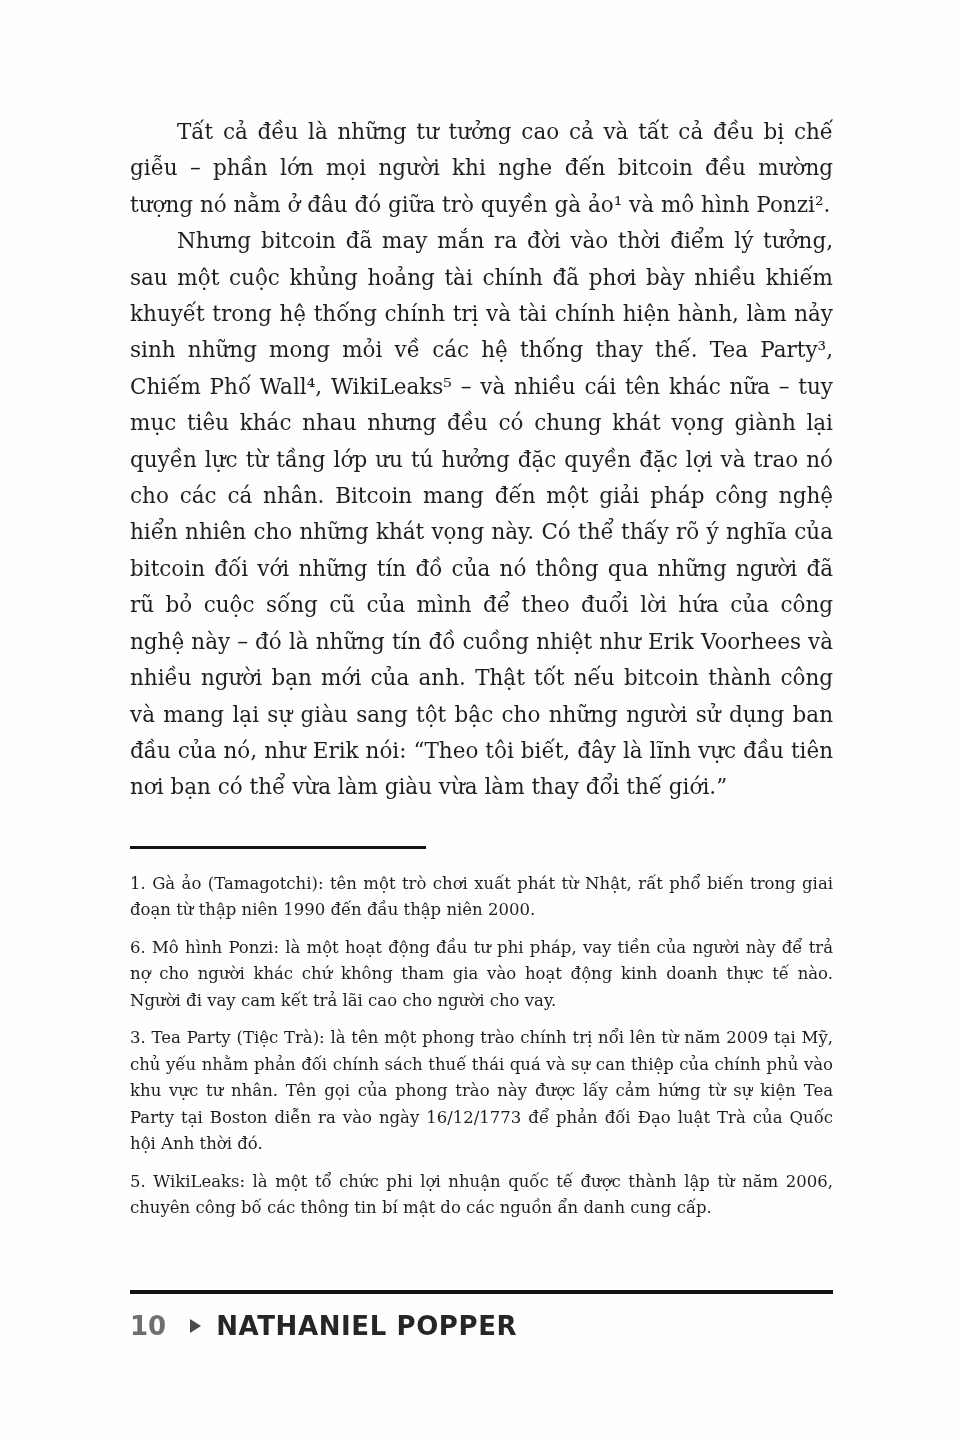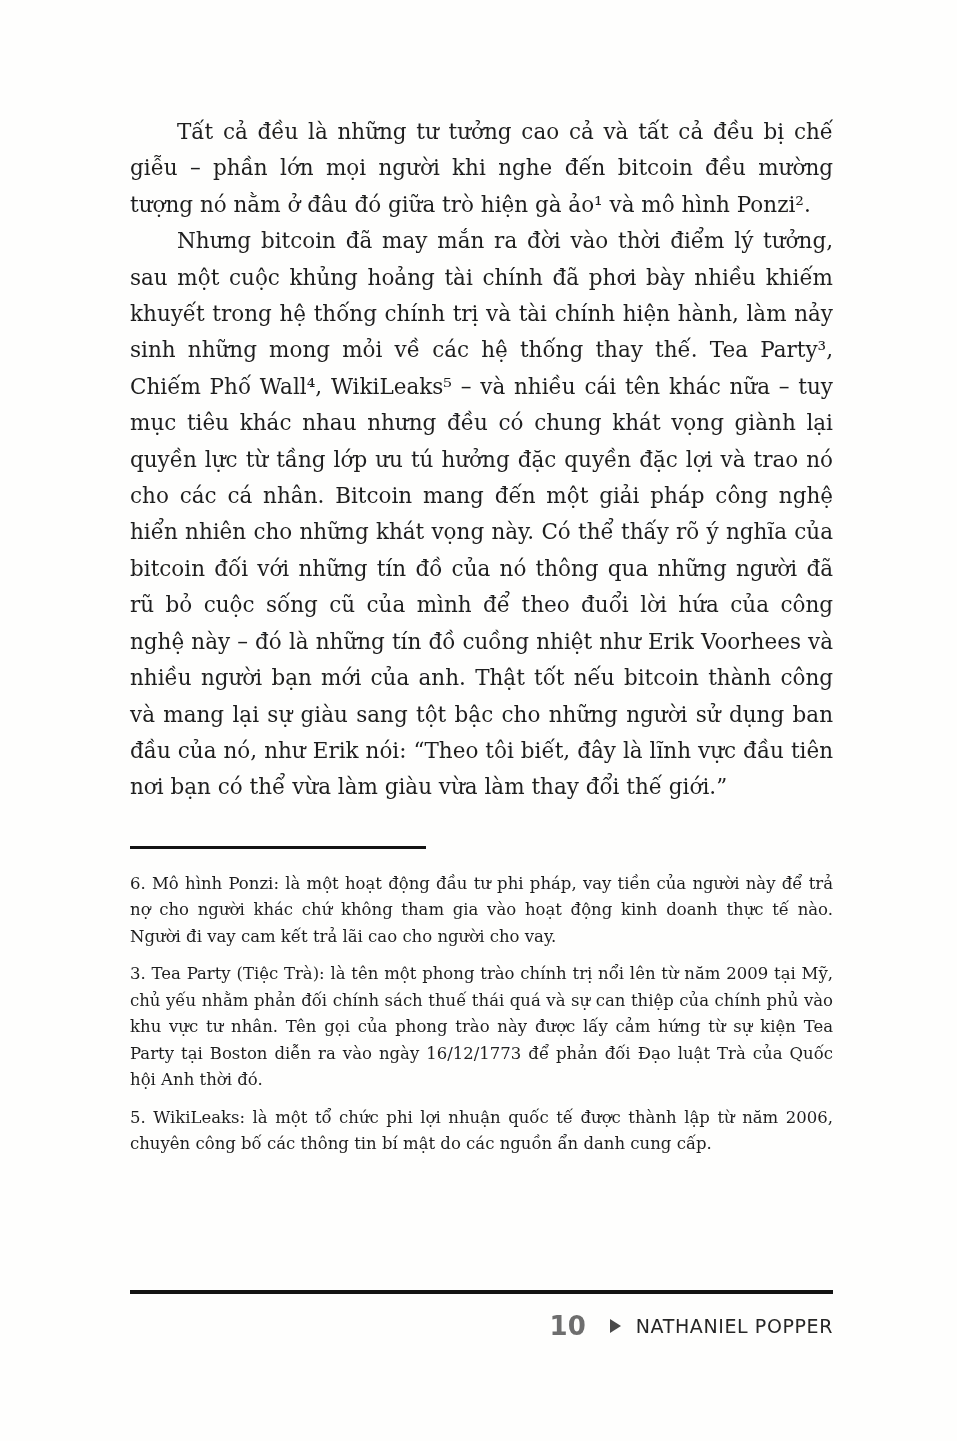--- a/index.html
+++ b/index.html
@@ -60,57 +60,57 @@
   }
   .page-footer {
     position: absolute;
     left: 130px;
     top: 1308px;
     width: 703px;
     height: 36px;
     display: flex;
     align-items: center;
     font-family: "DejaVu Sans", "Liberation Sans", sans-serif;
-    justify-content: flex-end;
   }
   .pagenum {
     font-size: 26px;
     font-weight: bold;
     color: #6e6e6e;
   }
   .arrow {
     width: 0;
     height: 0;
     border-left: 11px solid #4a4a4a;
     border-top: 7.5px solid transparent;
     border-bottom: 7.5px solid transparent;
     margin: 0 15px 0 24px;
   }
   .author {
-    font-size: 19px;
-    font-weight: normal;
+    font-size: 26px;
+    font-weight: bold;
     color: #262626;
     letter-spacing: 0.6px;
   }
 </style>
 </head>
 <body>
 
 <div class="page">
 
   <div class="content">
 
     <div>
-      <p class="para">Tất cả đều là những tư tưởng cao cả và tất cả đều bị chế giễu – phần lớn mọi người khi nghe đến bitcoin đều mường tượng nó nằm ở đâu đó giữa trò hiện gà ảo¹ và mô hình Ponzi².</p>
+      <p class="para">Tất cả đều là những tư tưởng cao cả và tất cả đều bị chế giễu – phần lớn mọi người khi nghe đến bitcoin đều mường tượng nó nằm ở đâu đó giữa trò quyền gà ảo¹ và mô hình Ponzi².</p>
       <p class="para">Nhưng bitcoin đã may mắn ra đời vào thời điểm lý tưởng, sau một cuộc khủng hoảng tài chính đã phơi bày nhiều khiếm khuyết trong hệ thống chính trị và tài chính hiện hành, làm nảy sinh những mong mỏi về các hệ thống thay thế. Tea Party³, Chiếm Phố Wall⁴, WikiLeaks⁵ – và nhiều cái tên khác nữa – tuy mục tiêu khác nhau nhưng đều có chung khát vọng giành lại quyền lực từ tầng lớp ưu tú hưởng đặc quyền đặc lợi và trao nó cho các cá nhân. Bitcoin mang đến một giải pháp công nghệ hiển nhiên cho những khát vọng này. Có thể thấy rõ ý nghĩa của bitcoin đối với những tín đồ của nó thông qua những người đã rũ bỏ cuộc sống cũ của mình để theo đuổi lời hứa của công nghệ này – đó là những tín đồ cuồng nhiệt như Erik Voorhees và nhiều người bạn mới của anh. Thật tốt nếu bitcoin thành công và mang lại sự giàu sang tột bậc cho những người sử dụng ban đầu của nó, như Erik nói: “Theo tôi biết, đây là lĩnh vực đầu tiên nơi bạn có thể vừa làm giàu vừa làm thay đổi thế giới.”</p>
     </div>
 
     <div class="fn-sep"></div>
 
     <div class="footnotes">
+      <p class="footnote">1. Gà ảo (Tamagotchi): tên một trò chơi xuất phát từ Nhật, rất phổ biến trong giai đoạn từ thập niên 1990 đến đầu thập niên 2000.</p>
       <p class="footnote">6. Mô hình Ponzi: là một hoạt động đầu tư phi pháp, vay tiền của người này để trả nợ cho người khác chứ không tham gia vào hoạt động kinh doanh thực tế nào. Người đi vay cam kết trả lãi cao cho người cho vay.</p>
       <p class="footnote">3. Tea Party (Tiệc Trà): là tên một phong trào chính trị nổi lên từ năm 2009 tại Mỹ, chủ yếu nhằm phản đối chính sách thuế thái quá và sự can thiệp của chính phủ vào khu vực tư nhân. Tên gọi của phong trào này được lấy cảm hứng từ sự kiện Tea Party tại Boston diễn ra vào ngày 16/12/1773 để phản đối Đạo luật Trà của Quốc hội Anh thời đó.</p>
       <p class="footnote">5. WikiLeaks: là một tổ chức phi lợi nhuận quốc tế được thành lập từ năm 2006, chuyên công bố các thông tin bí mật do các nguồn ẩn danh cung cấp.</p>
     </div>
 
   </div>
 
   <div class="footer-rule"></div>
 
   <div class="page-footer">

